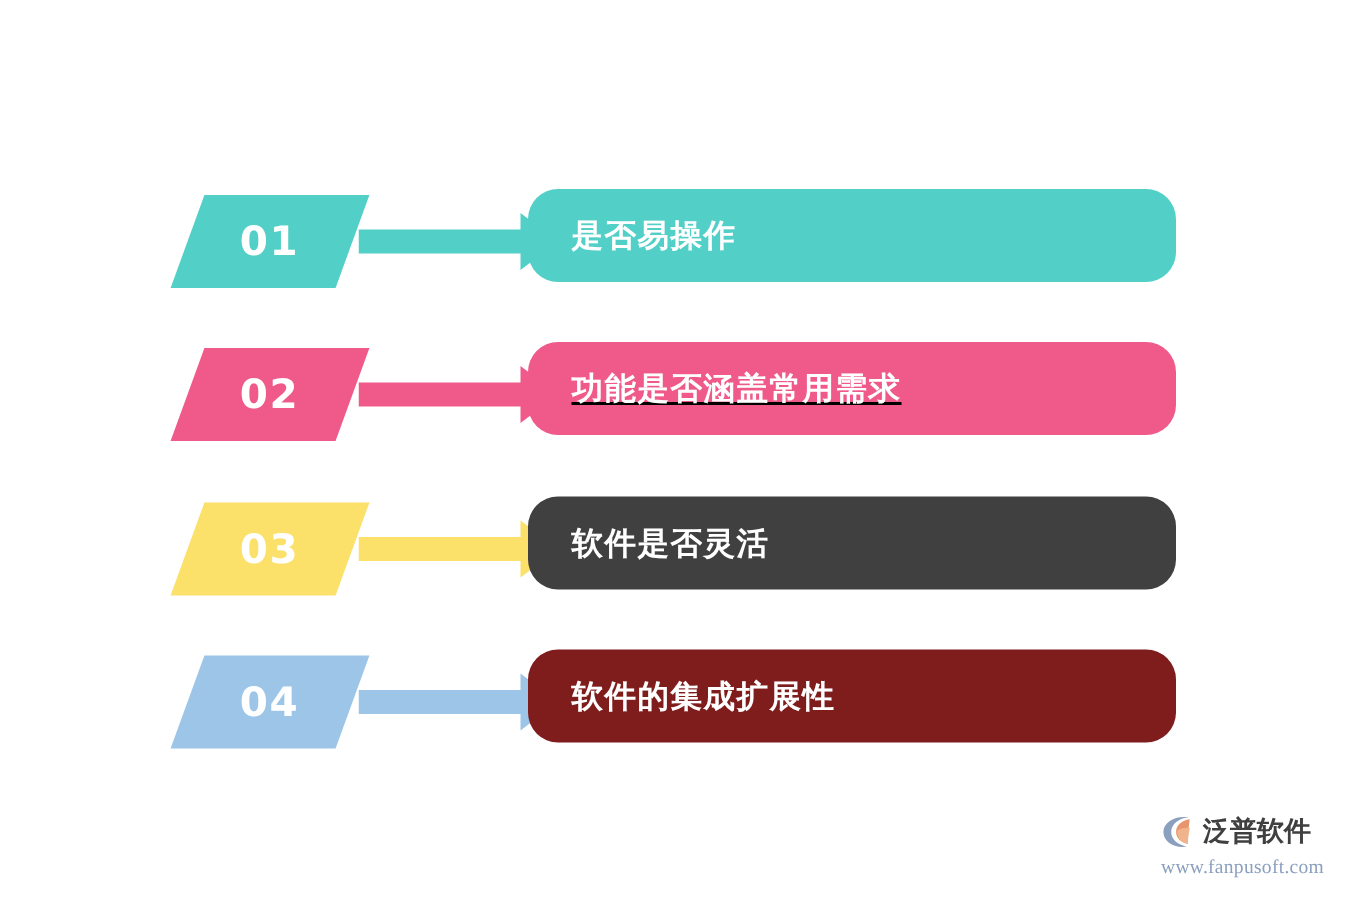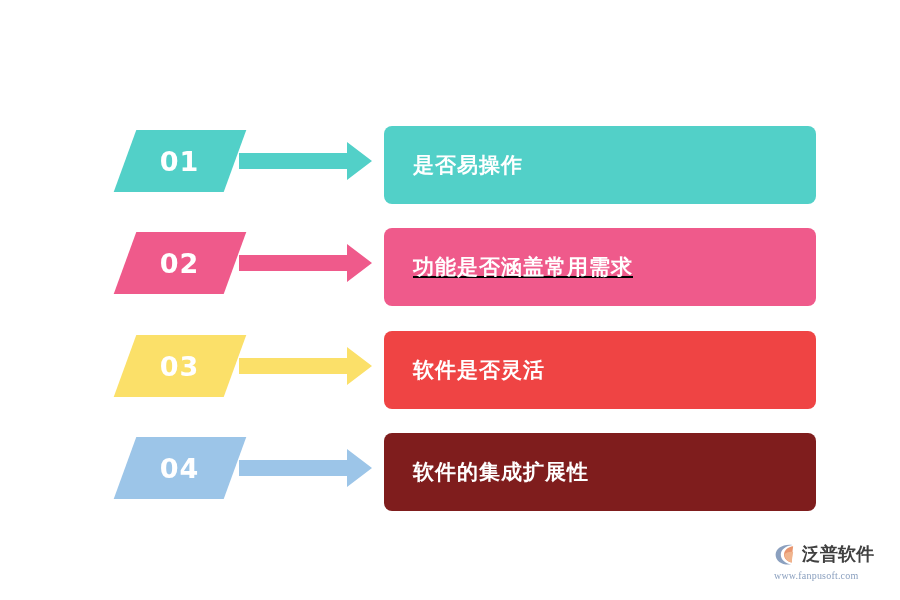--- a/index.html
+++ b/index.html
@@ -64,25 +64,25 @@
   }
   .arrow svg {
     display: block;
     width: 133px;
     height: 38px;
   }
 
   
   .label-box {
     position: absolute;
-    left: 384px;
+    left: 352px;
     top: 0px;
     width: 432px;
-    height: 78px;
-    border-radius: 8px;
+    height: 62px;
+    border-radius: 20px;
     display: flex;
     align-items: center;
   }
   .label-box .box-text {
     color: #ffffff;
     font-size: 21px;
     font-weight: bold;
     margin-left: 29px;
     letter-spacing: 1px;
     line-height: 1;
@@ -113,21 +113,21 @@
   }
   #watermark .logo-name {
     color: #404040;
     font-size: 18px;
     font-weight: bold;
     line-height: 1;
     font-family: Liberation Sans, sans-serif;
   }
   #watermark .logo-url {
     color: #8ba0bf;
-    font-size: 10px;
+    font-size: 13px;
     line-height: 1;
     margin-top: 2px;
     margin-left: 1px;
     font-family: "Liberation Serif", "DejaVu Serif", serif;
     letter-spacing: 0.2px;
   }
 </style>
 </head>
 <body style="background: rgb(255, 255, 255);">
 
@@ -163,21 +163,21 @@
 
   <div class="row row-3">
     <div class="num-tag" style="background: rgb(251, 224, 105);">
       <span class="num-label">03</span>
     </div>
     <div class="arrow">
       <svg viewBox="0 0 133 38" xmlns="http://www.w3.org/2000/svg">
         <path d="M0,11 L108,11 L108,0 L133,19 L108,38 L108,27 L0,27 Z" fill="#fbe069"></path>
       </svg>
     </div>
-    <div class="label-box" style="background: #ef4444;">
+    <div class="label-box" style="background: #404040;">
       <span class="box-text">软件是否灵活</span>
     </div>
   </div>
 
   <div class="row row-4">
     <div class="num-tag" style="background: rgb(156, 197, 232);">
       <span class="num-label">04</span>
     </div>
     <div class="arrow">
       <svg viewBox="0 0 133 38" xmlns="http://www.w3.org/2000/svg">

